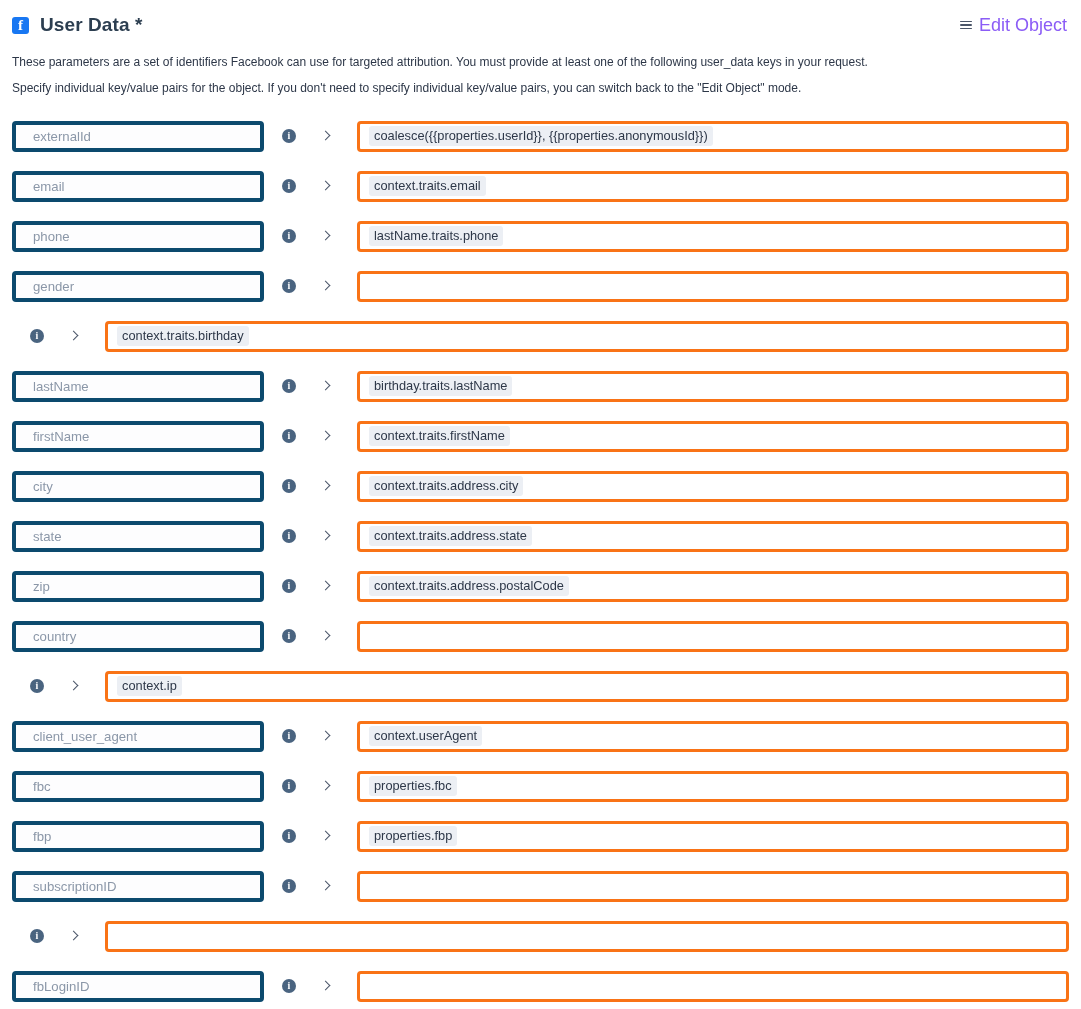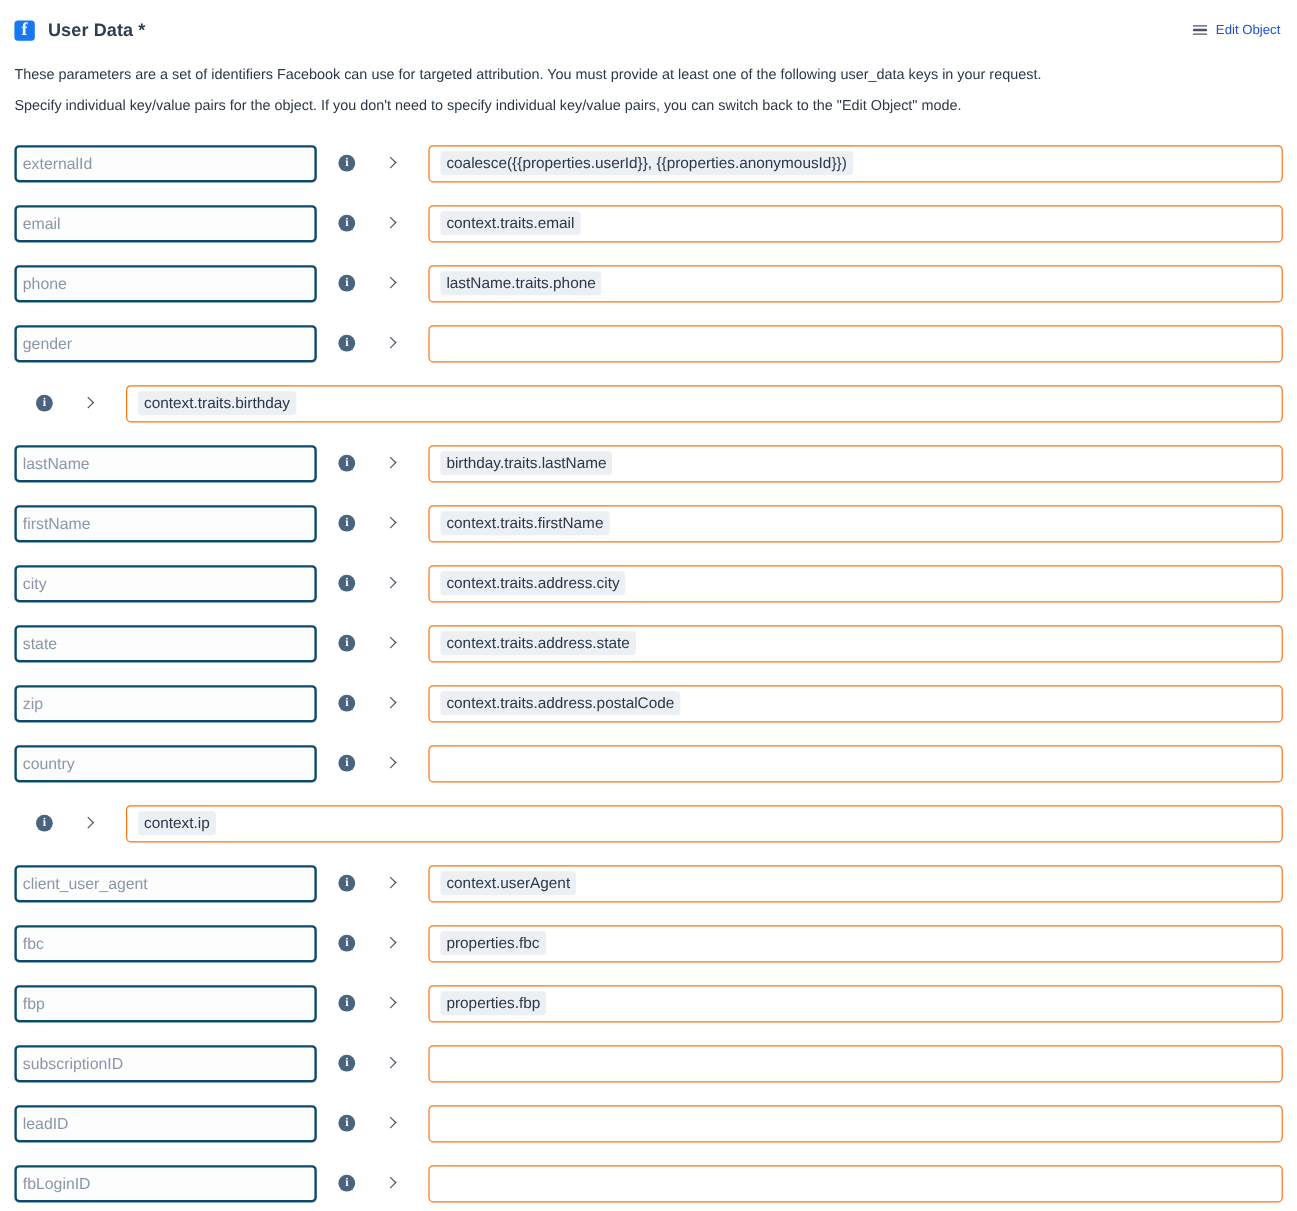--- a/index.html
+++ b/index.html
@@ -34,21 +34,21 @@
     font-family: "Liberation Serif", serif;
     font-weight: bold;
     font-size: 15px;
     line-height: 17px;
     text-align: center;
     flex: 0 0 auto;
     margin-right: 11px;
     letter-spacing: 0;
   }
   .title {
-    font-size: 15px;
+    font-size: 19px;
     font-weight: bold;
     color: #2c3e50;
     letter-spacing: 0.1px;
   }
   .header-right {
     margin-left: auto;
     display: flex;
     align-items: center;
     gap: 7px;
     padding-right: 2px;
@@ -64,22 +64,22 @@
     position: absolute;
     left: 0; right: 0;
     height: 1.6px;
     background: #4a5568;
     border-radius: 1px;
   }
   .hamburger i:nth-child(1) { top: 0; }
   .hamburger i:nth-child(2) { top: 3.6px; }
   .hamburger i:nth-child(3) { top: 7.2px; }
   .edit-object-label {
-    font-size: 11px;
-    color: #1d4ed8;
+    font-size: 18px;
+    color: #8b5cf6;
   }
 
   
   .desc {
     padding: 9px 12px 0 12px;
     font-size: 12px;
     line-height: 26px;
     color: #2d3748;
     max-width: 1070px;
   }
@@ -89,28 +89,28 @@
     padding: 10px 12px 0 12px;
   }
   .row {
     display: flex;
     align-items: center;
     height: 50px;
   }
   .key-input {
     width: 252px;
     height: 31px;
-    border: 2px solid #0c4a6e;
+    border: 4px solid #0c4a6e;
     border-radius: 4px;
     background: #fdfdfe;
     font-family: "Liberation Sans", sans-serif;
     font-size: 13.2px;
     color: #5a6borange;
     color: #5b6777;
-    padding: 0 5px;
+    padding: 0 17px;
     outline: none;
   }
   .key-input::placeholder { color: #8b97a8; }
 
   .info-icon {
     width: 14px;
     height: 14px;
     border-radius: 50%;
     background: #4a6480;
     color: #ffffff;
@@ -142,21 +142,21 @@
     height: 6px;
     border-right: 1.7px solid #4a5568;
     border-top: 1.7px solid #4a5568;
     transform: rotate(45deg);
   }
 
   .value-box {
     margin-left: 25px;
     flex: 1 1 auto;
     height: 31px;
-    border: 1px solid #f97316;
+    border: 3px solid #f97316;
     border-radius: 4px;
     background: #ffffff;
     display: flex;
     align-items: center;
     padding: 0 9px;
     overflow: hidden;
     cursor: text;
   }
   .token {
     display: inline-block;
@@ -307,21 +307,20 @@
           <span class="token">properties.fbp</span>
         </div>
       </div>
       <div class="row">
         <input class="key-input" type="text" placeholder="subscriptionID" style="">
         <span class="info-icon">i</span>
         <span class="chevron"></span>
         <div class="value-box empty"></div>
       </div>
       <div class="row">
-        <input class="key-input" type="text" placeholder="leadID" style="">
         <span class="info-icon">i</span>
         <span class="chevron"></span>
         <div class="value-box empty"></div>
       </div>
       <div class="row">
         <input class="key-input" type="text" placeholder="fbLoginID" style="">
         <span class="info-icon">i</span>
         <span class="chevron"></span>
         <div class="value-box empty"></div>
       </div>

